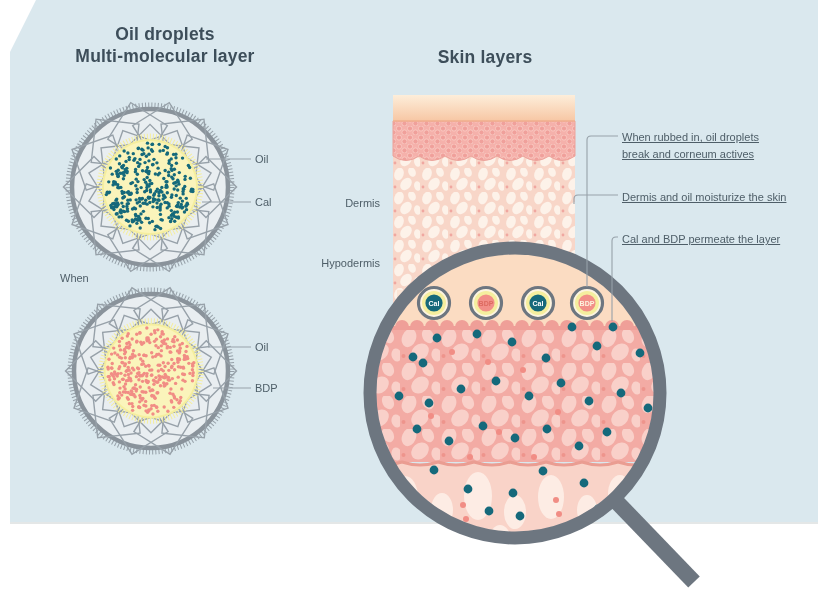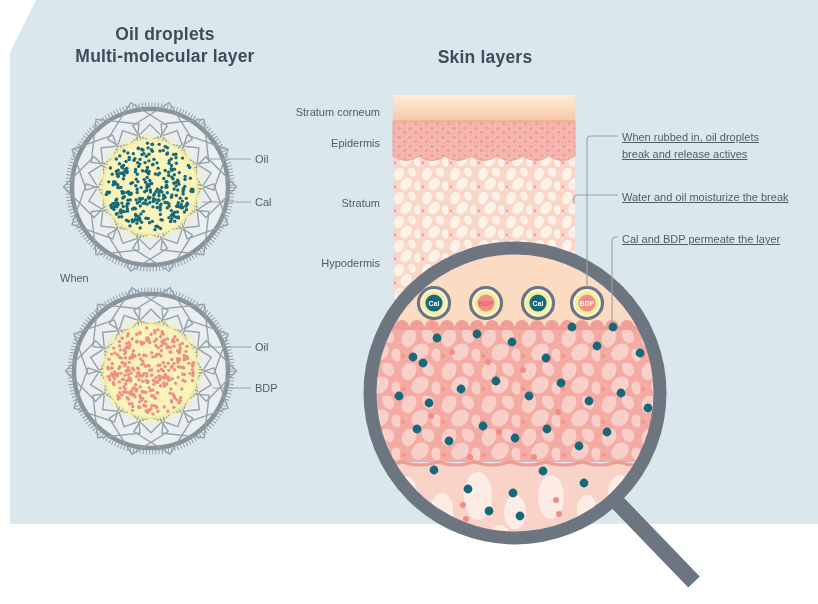--- a/index.html
+++ b/index.html
@@ -945,28 +945,26 @@
     <span>Oil droplets</span><br>
     <span>Multi-molecular layer</span>
   </div>
 
   <div class="lbl" style="left:255px;top:152px">Oil</div>
   <div class="lbl" style="left:255px;top:195px">Cal</div>
   <div class="lbl" style="left:60px;top:271px">When</div>
   <div class="lbl" style="left:255px;top:340px">Oil</div>
   <div class="lbl" style="left:255px;top:381px">BDP</div>
 
-  <div class="lbl lbl-right" style="top:105px">Stratum corneum</div>
-  <div class="lbl lbl-right" style="top:136px">Epidermis</div>
-  <div class="lbl lbl-right" style="top:196px">Stratum</div>
+  <div class="lbl lbl-right" style="top:196px">Dermis</div>
   <div class="lbl lbl-right" style="top:256px">Hypodermis</div>
 
   <div class="ann" style="left:622px;top:129px;width:175px">
     <span>When rubbed in, oil droplets</span>
-    <span>break and release actives</span>
+    <span>break and corneum actives</span>
   </div>
   <div class="ann" style="left:622px;top:189px;width:190px">
-    <span>Water and oil moisturize the break</span>
+    <span>Dermis and oil moisturize the skin</span>
   </div>
   <div class="ann" style="left:622px;top:231px;width:190px">
     <span>Cal and BDP permeate the layer</span>
   </div>
 </div>
 
 </body></html>

